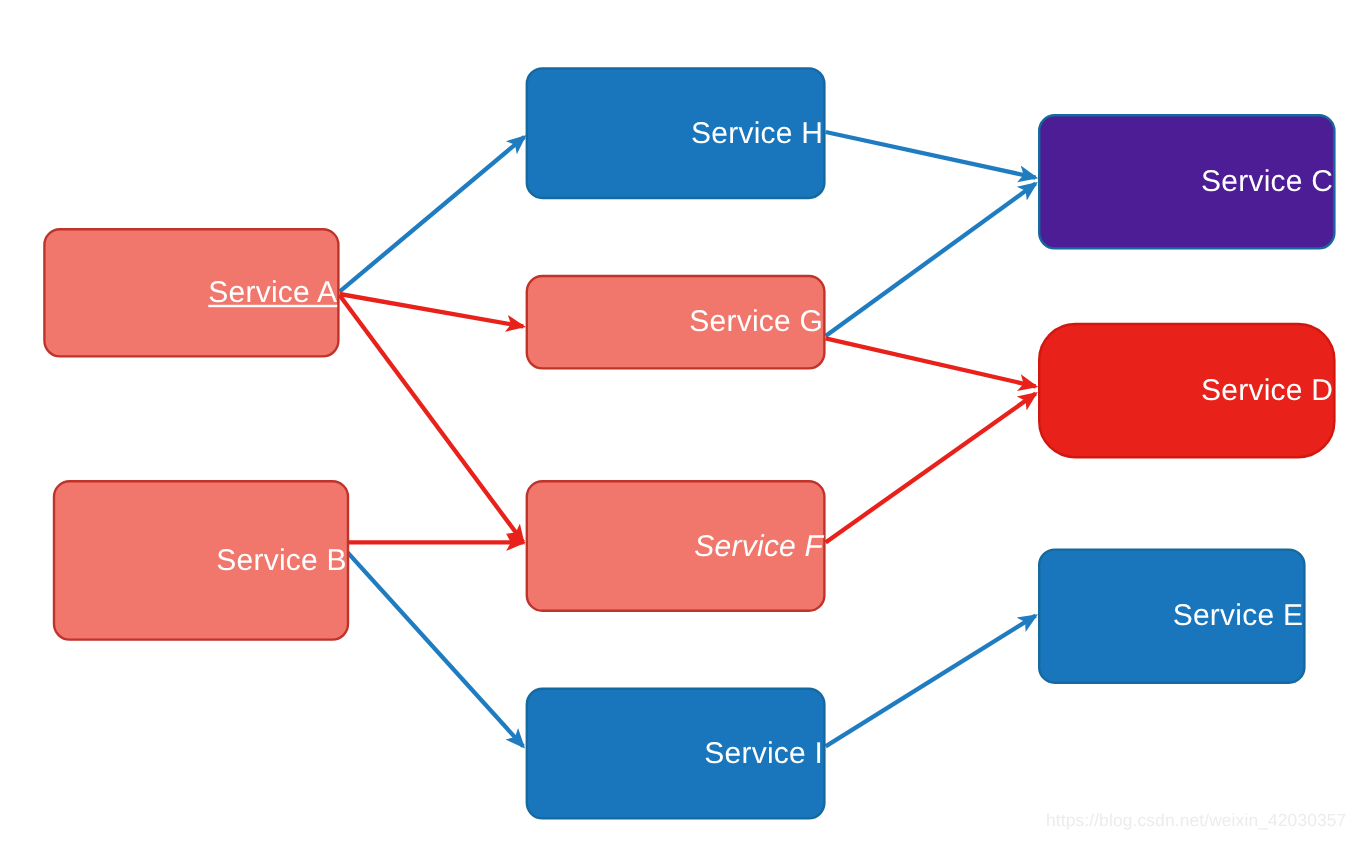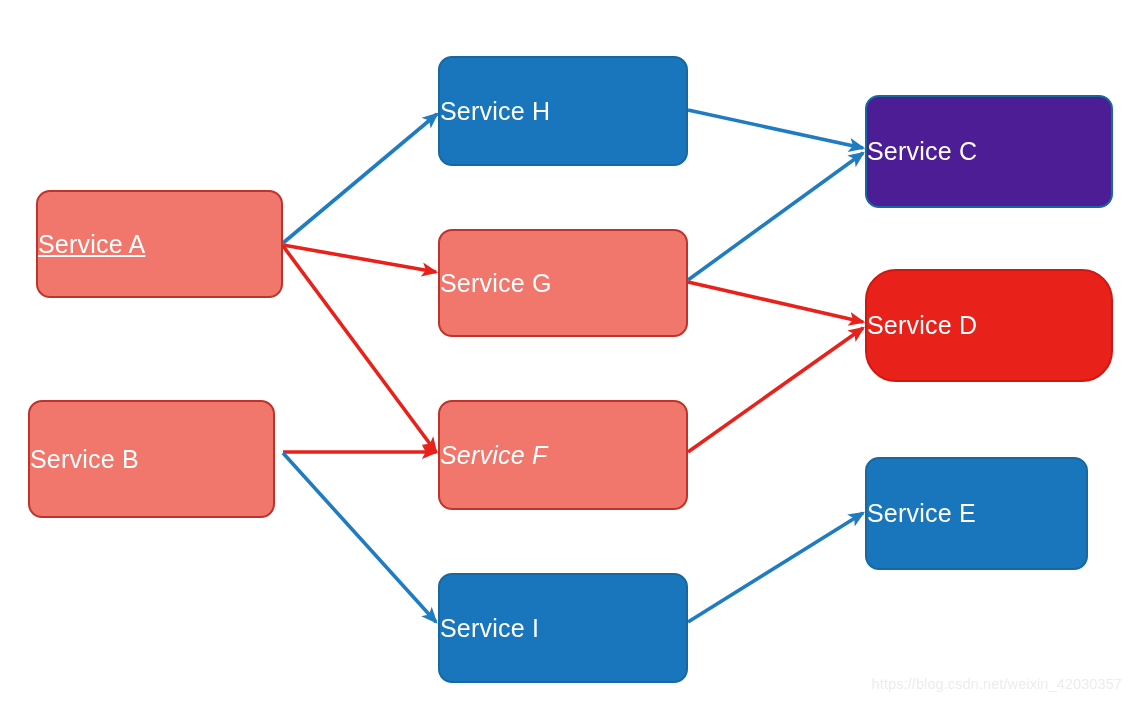--- a/index.html
+++ b/index.html
@@ -24,21 +24,21 @@
     left: 0;
     top: 0;
     width: 1132px;
     height: 708px;
   }
   .node {
     position: absolute;
     box-sizing: border-box;
     display: flex;
     align-items: center;
-    justify-content: flex-start;
+    justify-content: flex-end;
     border-radius: 14px;
     border-style: solid;
     border-width: 2px;
     color: #ffffff;
     font-size: 25px;
     font-weight: 400;
     letter-spacing: 0.2px;
     line-height: 1;
     text-align: center;
     user-select: none;
@@ -82,27 +82,27 @@
         <line x1="688" y1="282" x2="863" y2="322" stroke="#E8211A" stroke-width="3.6" stroke-linecap="butt" marker-end="url(#arrow-red)"></line>
         <line x1="688" y1="452" x2="863" y2="328" stroke="#E8211A" stroke-width="3.6" stroke-linecap="butt" marker-end="url(#arrow-red)"></line>
         <line x1="688" y1="622" x2="863" y2="513" stroke="#1F7CC0" stroke-width="3.6" stroke-linecap="butt" marker-end="url(#arrow-blue)"></line>
       </g>
   </svg>
 
   <div id="nodes">
       <div class="node" style="left: 36px; top: 190px; width: 247px; height: 108px; background: rgb(241, 118, 108); border-color: rgb(192, 51, 43); color: rgb(255, 255, 255); text-decoration: underline;">
         <span class="node-label">Service A</span>
       </div>
-      <div class="node" style="left: 28px; top: 400px; width: 247px; height: 118px; background: rgb(241, 118, 108); border-color: rgb(192, 51, 43); color: rgb(255, 255, 255);">
+      <div class="node" style="left: 44px; top: 400px; width: 247px; height: 134px; background: rgb(241, 118, 108); border-color: rgb(192, 51, 43); color: rgb(255, 255, 255);">
         <span class="node-label">Service B</span>
       </div>
       <div class="node" style="left: 438px; top: 56px; width: 250px; height: 110px; background: rgb(25, 118, 188); border-color: rgb(22, 105, 158); color: rgb(255, 255, 255);">
         <span class="node-label">Service H</span>
       </div>
-      <div class="node" style="left: 438px; top: 229px; width: 250px; height: 108px; background: rgb(241, 118, 108); border-color: rgb(192, 51, 43); color: rgb(255, 255, 255);">
+      <div class="node" style="left: 438px; top: 229px; width: 250px; height: 79px; background: rgb(241, 118, 108); border-color: rgb(192, 51, 43); color: rgb(255, 255, 255);">
         <span class="node-label">Service G</span>
       </div>
       <div class="node" style="left: 438px; top: 400px; width: 250px; height: 110px; background: rgb(241, 118, 108); border-color: rgb(192, 51, 43); color: rgb(255, 255, 255); font-style: italic;">
         <span class="node-label">Service F</span>
       </div>
       <div class="node" style="left: 438px; top: 573px; width: 250px; height: 110px; background: rgb(25, 118, 188); border-color: rgb(22, 105, 158); color: rgb(255, 255, 255);">
         <span class="node-label">Service I</span>
       </div>
       <div class="node" style="left: 865px; top: 95px; width: 248px; height: 113px; background: #4c1d95; border-color: rgb(22, 105, 158); color: rgb(255, 255, 255);">
         <span class="node-label">Service C</span>

